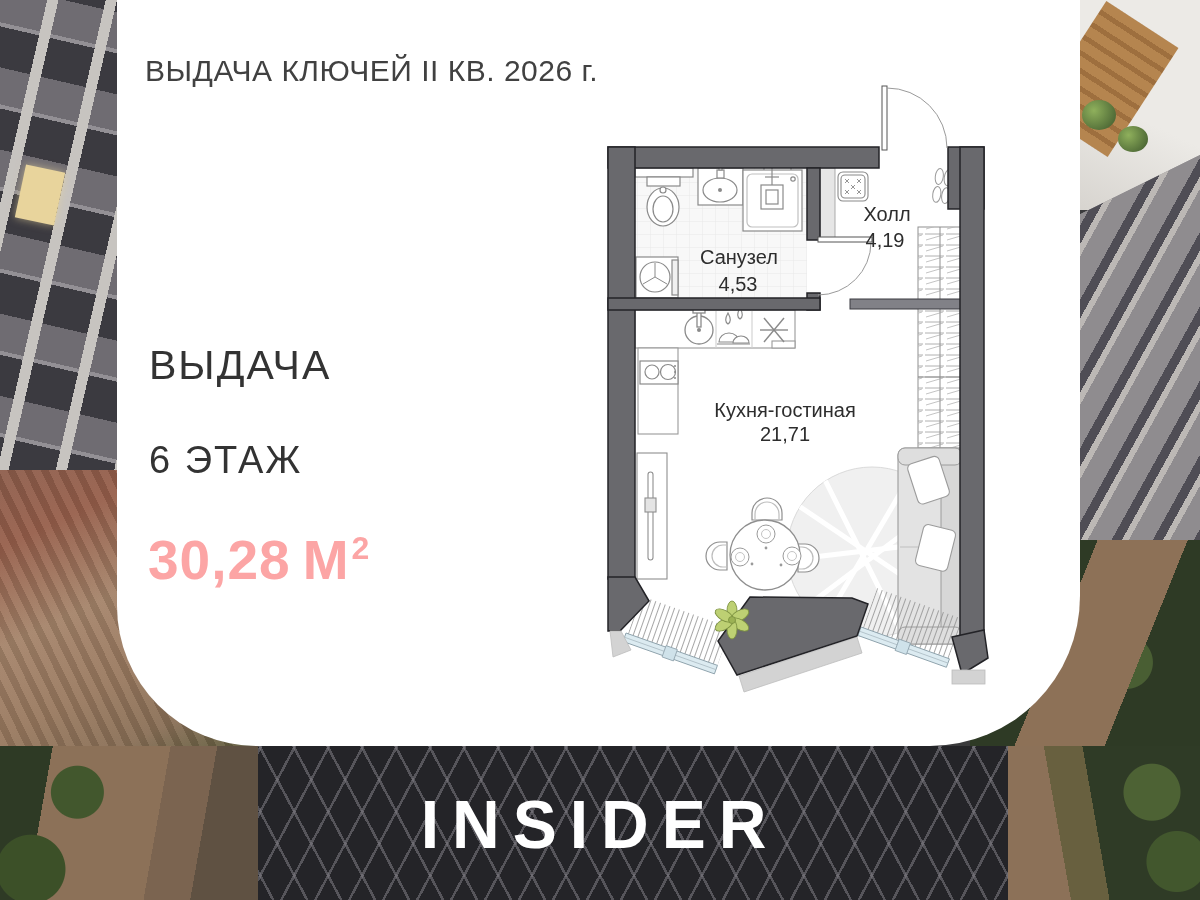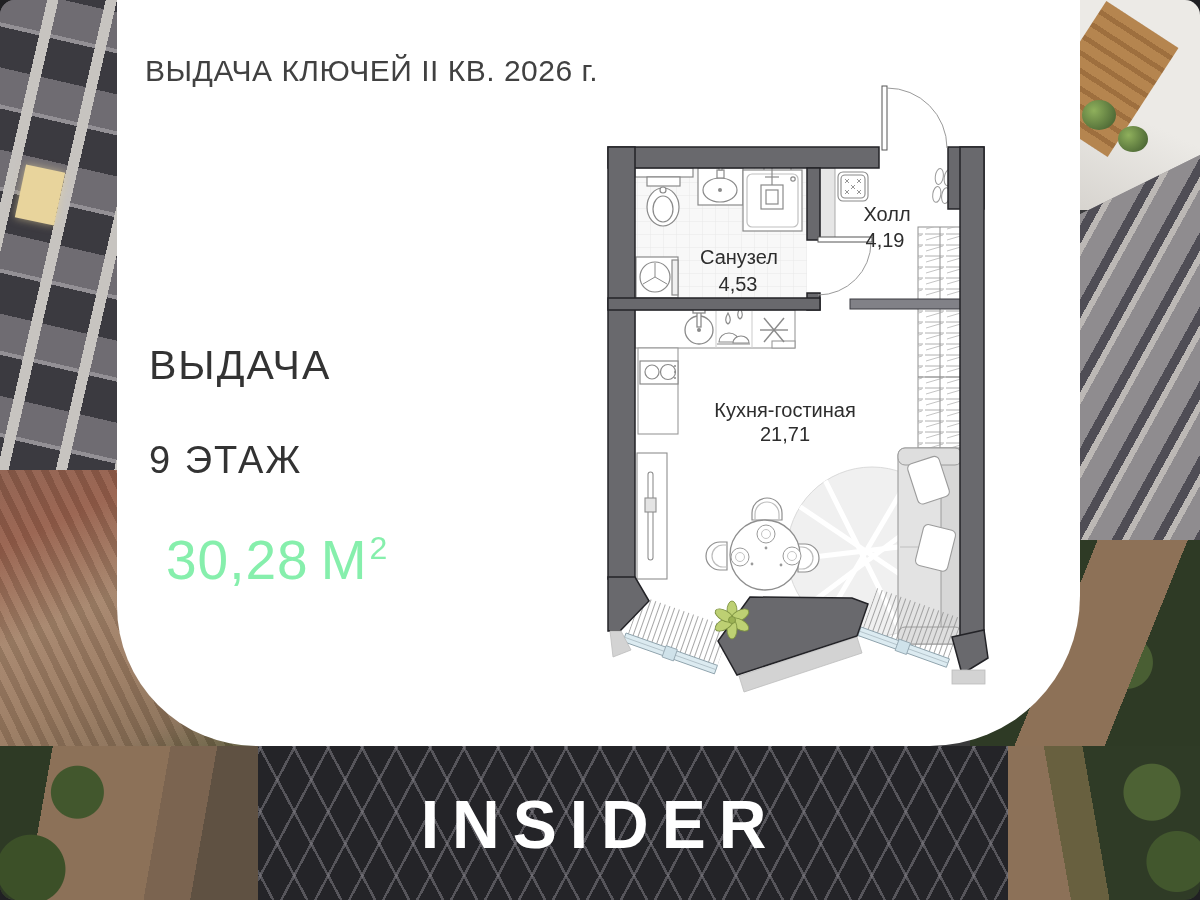--- a/index.html
+++ b/index.html
@@ -1,17 +1,17 @@
 <!DOCTYPE html>
 <html><head>
 <meta charset="utf-8">
 <style>
   html,body{margin:0;padding:0;background:#202023;}
   #stage{position:relative;width:1200px;height:900px;overflow:hidden;
-         font-family:"Liberation Sans", sans-serif;background:#3a3a3c;border-radius:15px;}
+         font-family:"Liberation Sans", sans-serif;background:#3a3a3c;}
   #stage *{box-sizing:border-box;}
 
   
   .bg-layer{position:absolute;}
   .bg-left-building{left:0;top:0;width:118px;height:560px;background-color:#706d73;
     background-image:
       repeating-linear-gradient(103deg, rgba(0,0,0,0) 0 46px, #c7c4c0 46px 57px),
       repeating-linear-gradient(13deg, #3b3a40 0 40px, #939095 40px 44px, #6f6c72 44px 80px);}
   .lit-window{position:absolute;left:20px;top:168px;width:40px;height:54px;
     background:#e8d49c;transform:rotate(12deg);box-shadow:0 0 8px rgba(232,212,156,.6);}
@@ -51,21 +51,21 @@
       linear-gradient(80deg,#8c7158 0 62px,#68603f 62px 100px,#2f3b26 100px);}
 
   
   .card{position:absolute;left:117px;top:0;width:963px;height:746px;background:#ffffff;
         border-radius:0 0 150px 140px;}
 
   
   .hdr{position:absolute;left:145px;top:54px;font-size:30px;letter-spacing:.5px;color:#414141;}
   .t-type{position:absolute;left:149px;top:342px;font-size:41px;letter-spacing:2px;color:#333;}
   .t-floor{position:absolute;left:149px;top:439px;font-size:38px;letter-spacing:2px;color:#333;}
-  .t-area{position:absolute;left:166px;top:528px;font-size:55px;font-weight:400;letter-spacing:1px;color:#86efac;}
+  .t-area{position:absolute;left:148px;top:528px;font-size:55px;font-weight:700;letter-spacing:1px;color:#fca5a5;}
   .t-area .unit{margin-left:12px;}
   .t-area .sup{font-size:32px;position:relative;top:-20px;margin-left:2px;}
 
   
   .logo{position:absolute;left:0;top:786px;width:1200px;text-align:center;color:#ffffff;
         font-size:66px;font-weight:700;letter-spacing:13px;transform:scaleY(1.04);}
 
   
   #plan{position:absolute;left:600px;top:80px;width:392px;height:622px;}
   #plan text{font-family:"Liberation Sans", sans-serif;}
@@ -87,21 +87,21 @@
   <div class="bg-layer bg-right-building"></div>
   <div class="bg-layer bg-right-trees"></div>
   <div class="bg-layer bg-bottom-building"></div>
   <div class="bg-layer bg-bottom-left"></div>
   <div class="bg-layer bg-bottom-right"></div>
 
   <div class="card"></div>
 
   <div class="hdr">ВЫДАЧА КЛЮЧЕЙ II КВ. 2026 г.</div>
   <div class="t-type">ВЫДАЧА</div>
-  <div class="t-floor">9 ЭТАЖ</div>
+  <div class="t-floor">6 ЭТАЖ</div>
   <div class="t-area">
     <span>30,28</span><span class="unit">М</span><span class="sup">2</span>
   </div>
 
   <svg id="plan" viewBox="600 80 392 622">
     <defs>
       <pattern id="tiles" width="13" height="13" patternUnits="userSpaceOnUse">
         <path d="M13 0H0V13" fill="none" stroke="#e8e8e8" stroke-width="1"></path>
       </pattern>
       <pattern id="hatch" width="5" height="8" patternUnits="userSpaceOnUse">

